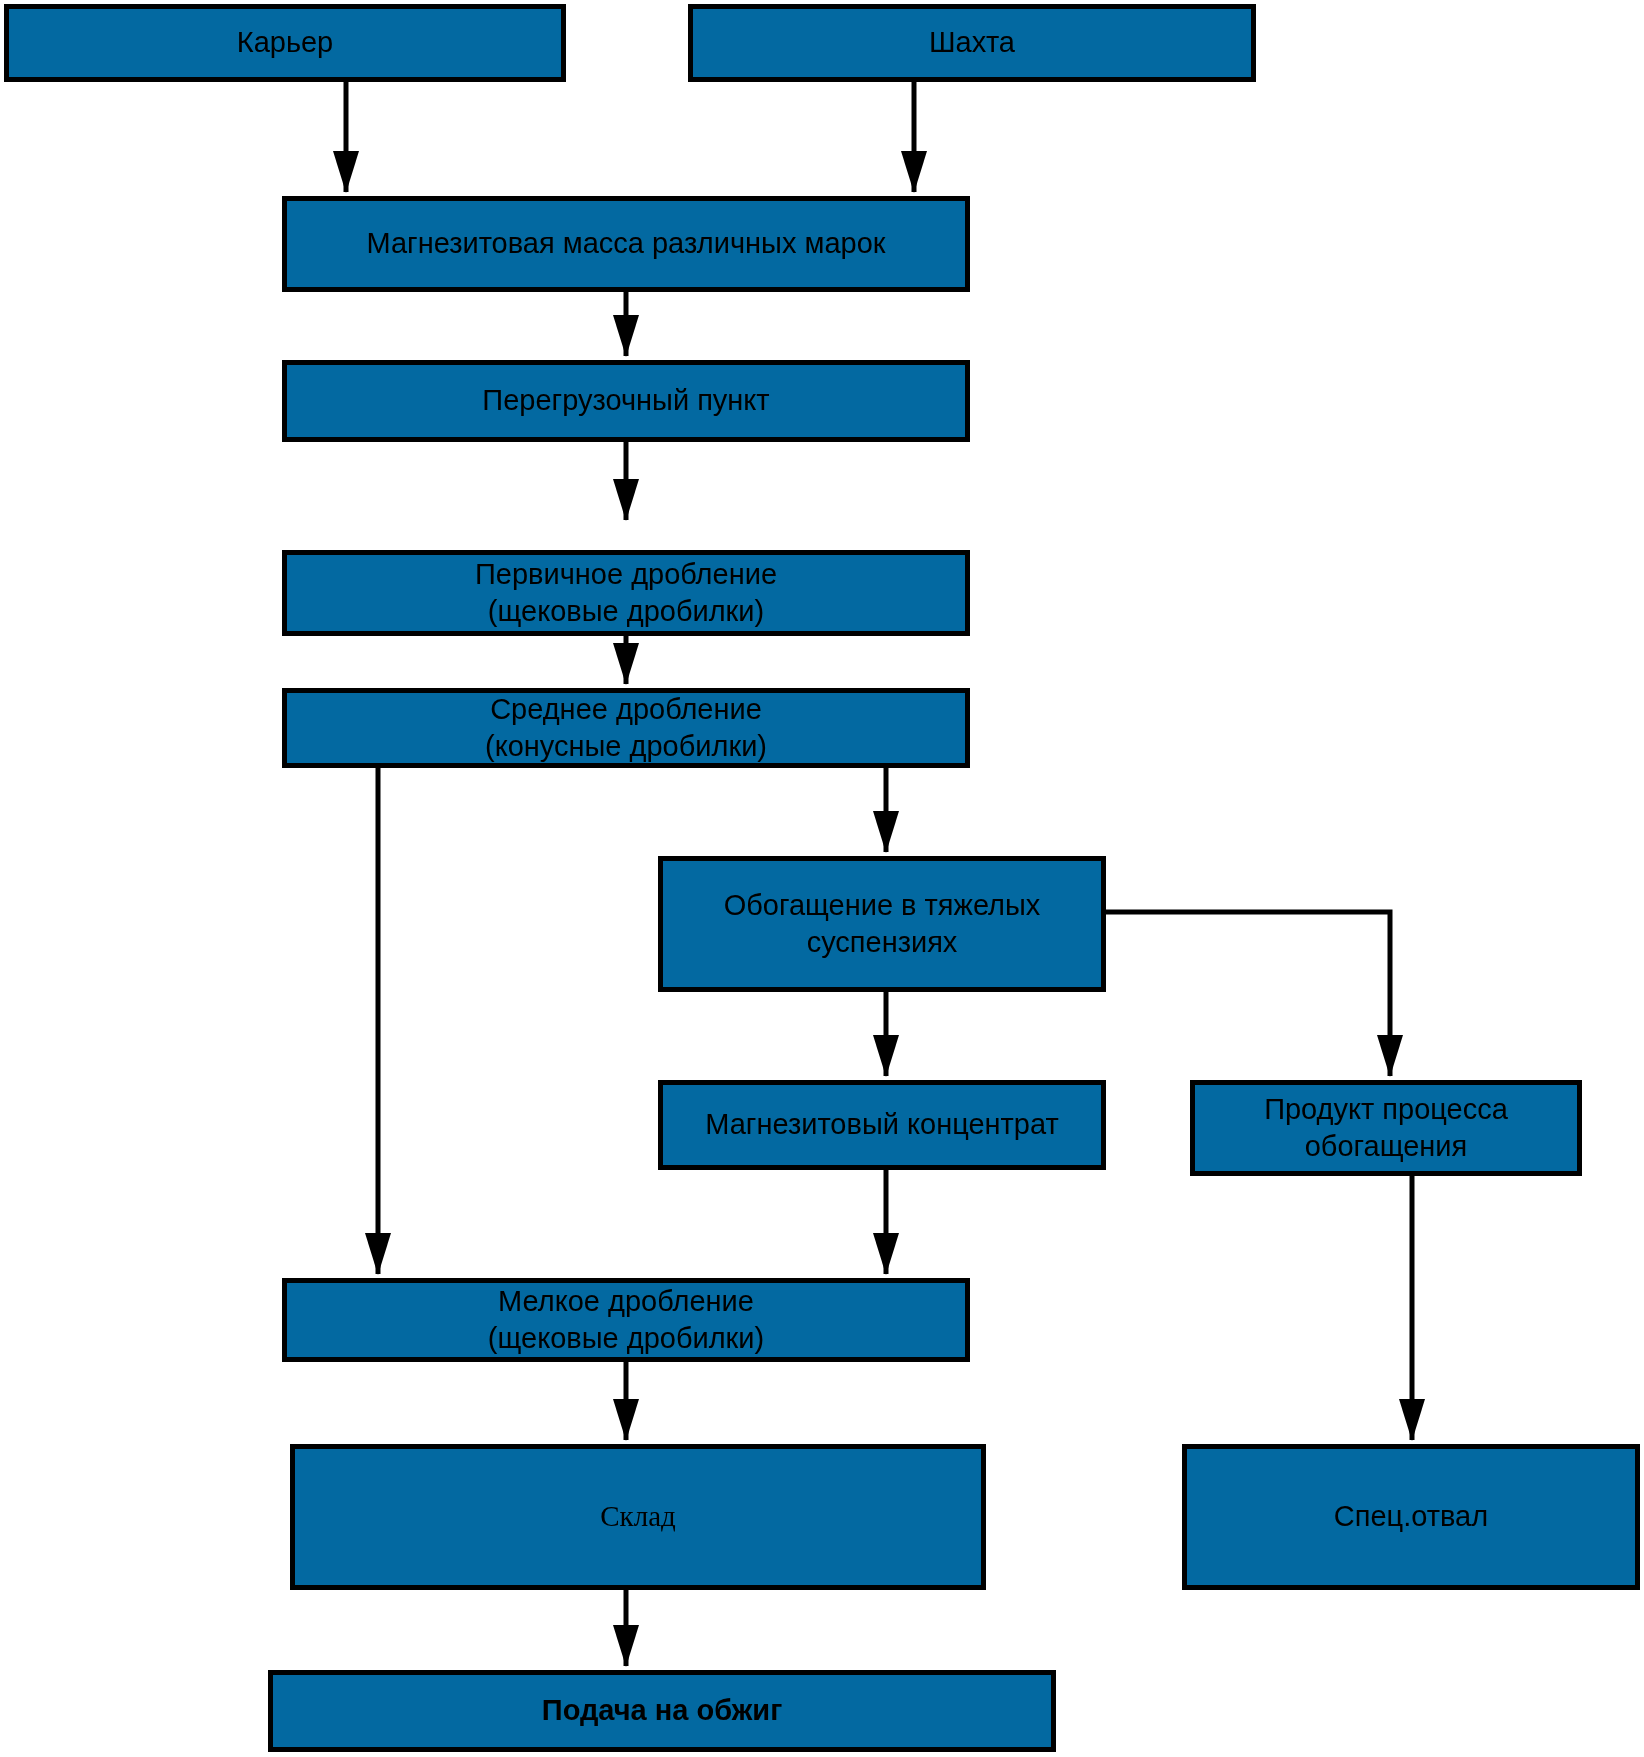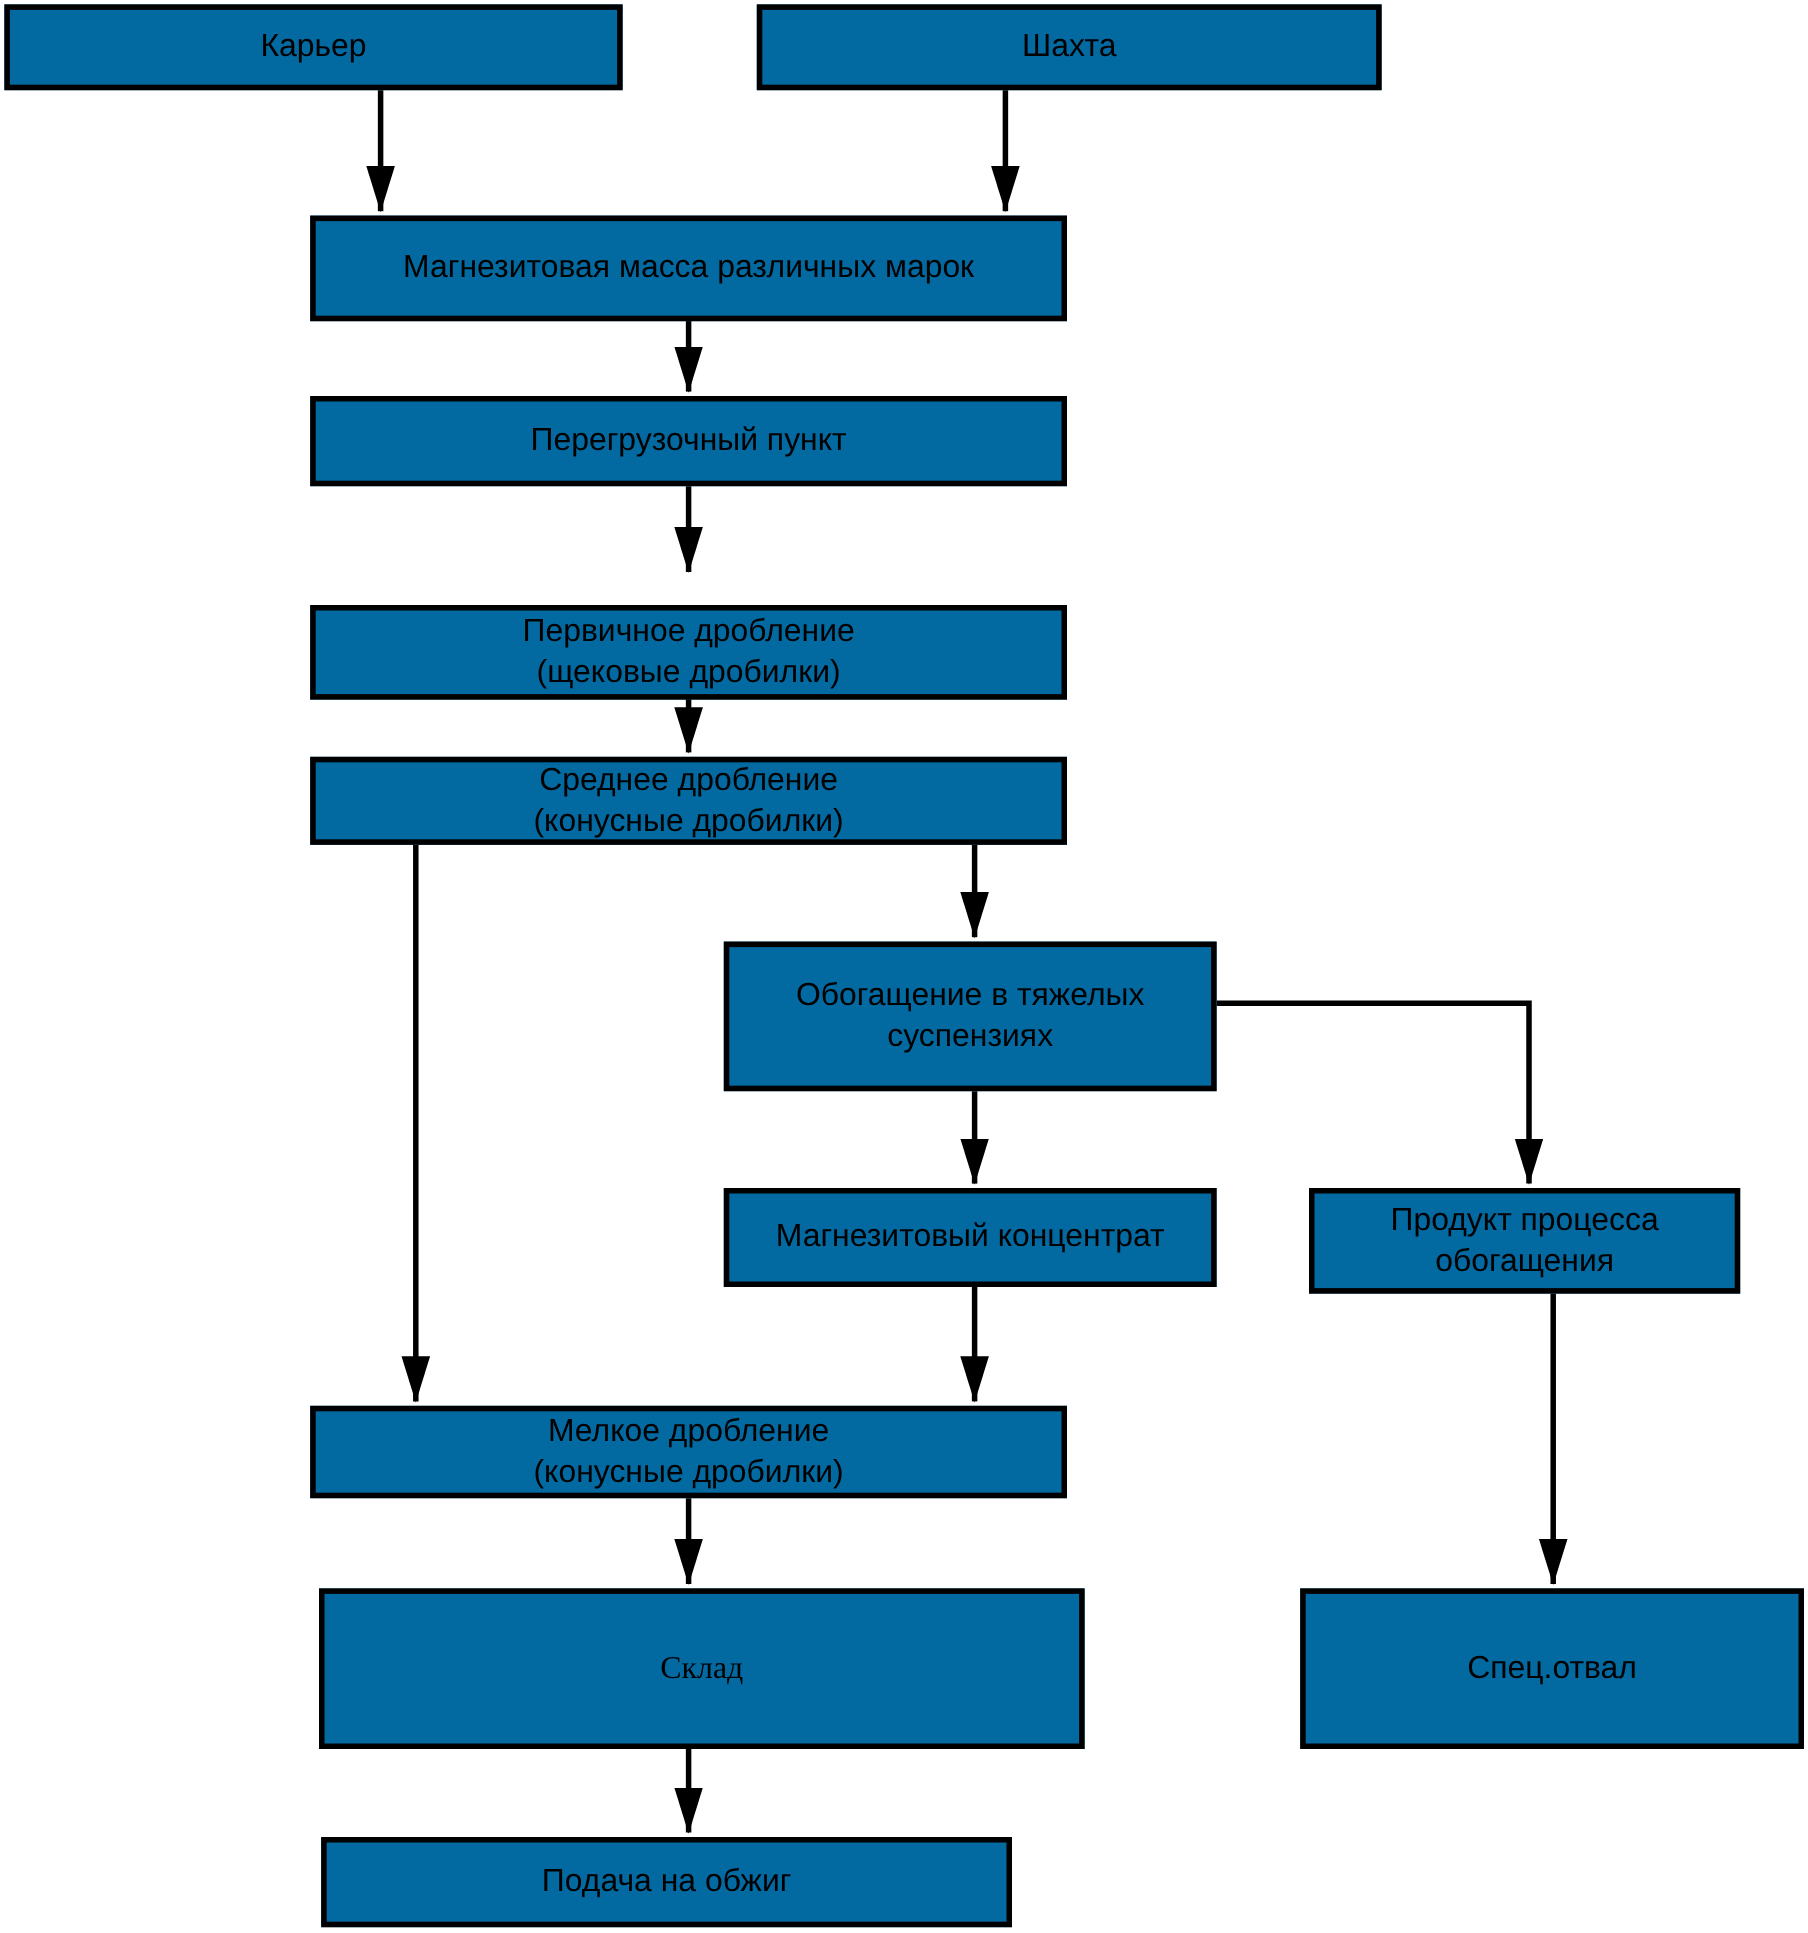--- a/index.html
+++ b/index.html
@@ -81,21 +81,21 @@
 
   <div class="node" style="left:658px; top:856px; width:448px; height:136px;">Обогащение в тяжелых
 суспензиях</div>
 
   <div class="node" style="left:658px; top:1080px; width:448px; height:90px;">Магнезитовый концентрат</div>
 
   <div class="node" style="left:1190px; top:1080px; width:392px; height:96px;">Продукт процесса
 обогащения</div>
 
   <div class="node" style="left:282px; top:1278px; width:688px; height:84px;">Мелкое дробление
-(конусные дробилки)</div>
+(щековые дробилки)</div>
 
   <div class="node" style="left:290px; top:1444px; width:696px; height:146px;font-family:Liberation Serif, serif;">Склад</div>
 
-  <div class="node" style="left:292px; top:1670px; width:628px; height:82px;">Подача на обжиг</div>
+  <div class="node" style="left:268px; top:1670px; width:788px; height:82px;font-weight:bold;">Подача на обжиг</div>
 
   <div class="node" style="left:1182px; top:1444px; width:458px; height:146px;">Спец.отвал</div>
 
 </div>
 
 </body></html>

